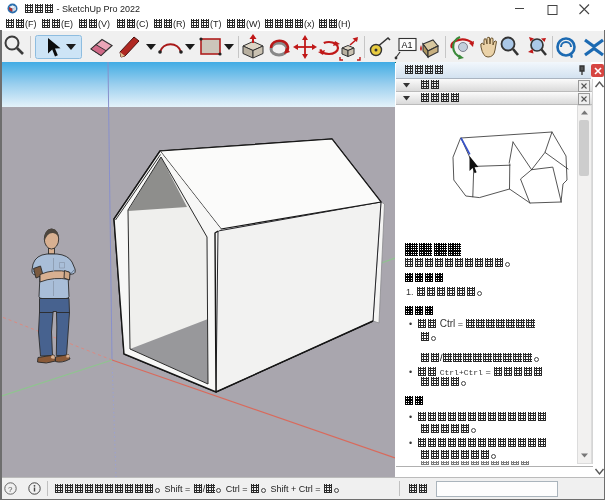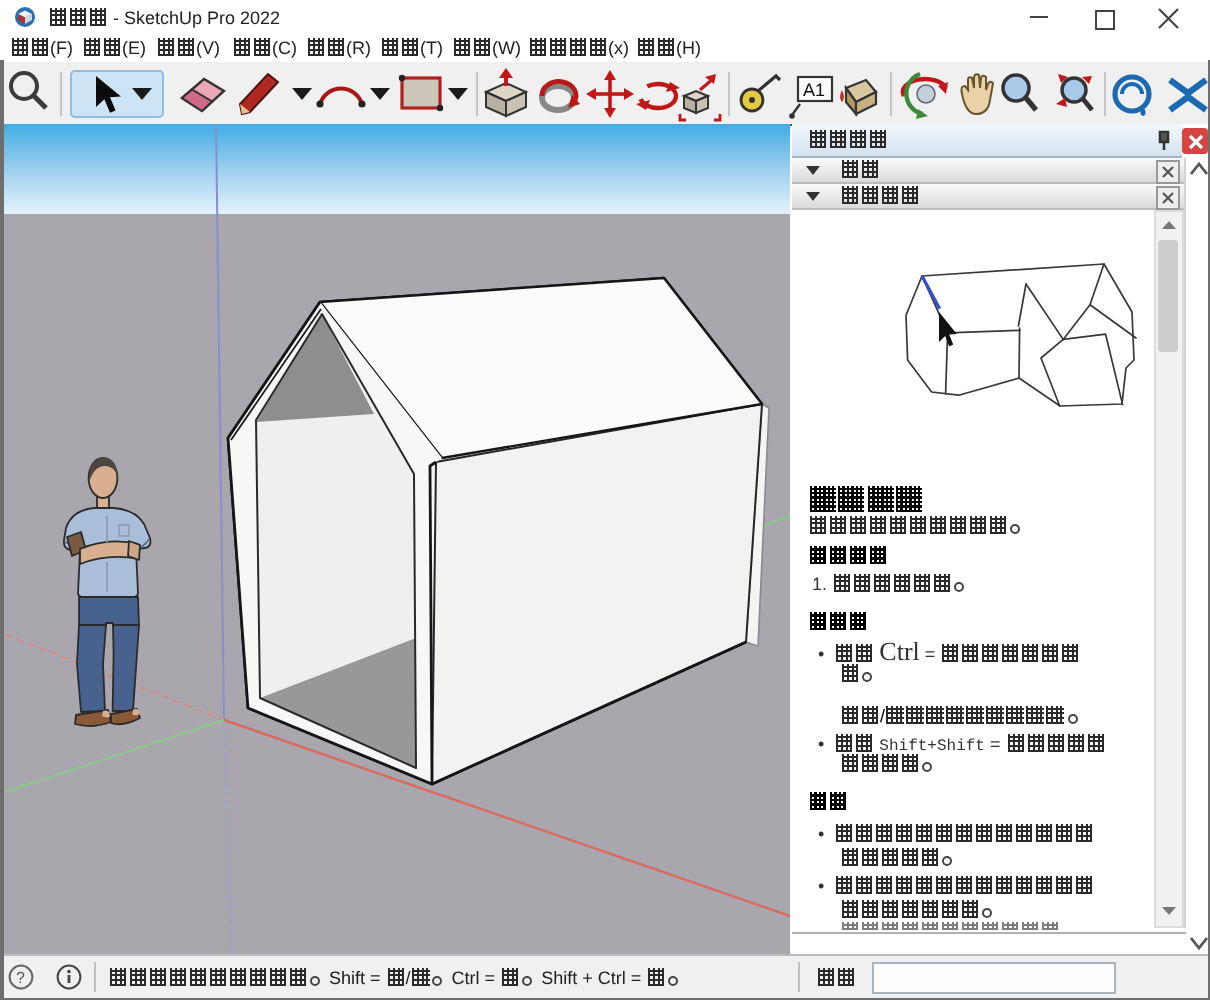--- a/index.html
+++ b/index.html
@@ -263,24 +263,24 @@
       </g>
       <path d="M17,8 L25.8,24.4" stroke="#3752c8" stroke-width="1.7" fill="none"></path>
       <path d="M25.5,26 L25.5,41 L28.6,38 L30.6,43.2 L32.6,42.3 L30.6,37.2 L34.4,37 Z" fill="#111"></path>
     </svg>
 
     <span class="abs" style="left:8px;top:181px"><b class="z zb" style="width:13px;height:13px"></b><b class="z zb" style="width:13px;height:13px"></b><b class="z zb" style="width:13px;height:13px"></b><b class="z zb" style="width:13px;height:13px"></b></span>
     <span class="abs" style="left:8px;top:196px"><b class="z"></b><b class="z"></b><b class="z"></b><b class="z"></b><b class="z"></b><b class="z"></b><b class="z"></b><b class="z"></b><b class="z"></b><b class="z"></b><b class="zp"></b></span>
     <span class="abs" style="left:8px;top:211px"><b class="z zb"></b><b class="z zb"></b><b class="z zb"></b><b class="z zb"></b></span>
     <span class="abs" style="left:10px;top:225px;color:#333">1.&nbsp;<b class="z"></b><b class="z"></b><b class="z"></b><b class="z"></b><b class="z"></b><b class="z"></b><b class="zp"></b></span>
     <span class="abs" style="left:8px;top:244px"><b class="z zb"></b><b class="z zb"></b><b class="z zb"></b></span>
-    <span class="abs" style="left:13px;top:256px;color:#333">•&nbsp;&nbsp;<b class="z"></b><b class="z"></b> <span style="font-family:Liberation Serif, serif;font-size:13px">Ctrl</span> = <b class="z"></b><b class="z"></b><b class="z"></b><b class="z"></b><b class="z"></b><b class="z"></b><b class="z"></b></span>
+    <span class="abs" style="left:13px;top:256px;color:#333">•&nbsp;&nbsp;<b class="z"></b><b class="z"></b> <span style="font-family:Liberation Sans, sans-serif;font-size:10px">Ctrl</span> = <b class="z"></b><b class="z"></b><b class="z"></b><b class="z"></b><b class="z"></b><b class="z"></b><b class="z"></b></span>
     <span class="abs" style="left:24px;top:270px"><b class="z"></b><b class="zp"></b></span>
     <span class="abs" style="left:24px;top:291px"><b class="z"></b><b class="z"></b>/<b class="z"></b><b class="z"></b><b class="z"></b><b class="z"></b><b class="z"></b><b class="z"></b><b class="z"></b><b class="z"></b><b class="z"></b><b class="zp"></b></span>
-    <span class="abs" style="left:13px;top:305px;color:#333">•&nbsp;&nbsp;<b class="z"></b><b class="z"></b> <span style="font-family:'Liberation Mono',monospace;font-size:8px">Shift+Shift</span> = <b class="z"></b><b class="z"></b><b class="z"></b><b class="z"></b><b class="z"></b></span>
+    <span class="abs" style="left:13px;top:305px;color:#333">•&nbsp;&nbsp;<b class="z"></b><b class="z"></b> <span style="font-family:'Liberation Mono',monospace;font-size:8px">Ctrl+Ctrl</span> = <b class="z"></b><b class="z"></b><b class="z"></b><b class="z"></b><b class="z"></b></span>
     <span class="abs" style="left:24px;top:315px"><b class="z"></b><b class="z"></b><b class="z"></b><b class="z"></b><b class="zp"></b></span>
     <span class="abs" style="left:8px;top:334px"><b class="z zb"></b><b class="z zb"></b></span>
     <span class="abs" style="left:13px;top:350px;color:#333">•&nbsp;&nbsp;<b class="z"></b><b class="z"></b><b class="z"></b><b class="z"></b><b class="z"></b><b class="z"></b><b class="z"></b><b class="z"></b><b class="z"></b><b class="z"></b><b class="z"></b><b class="z"></b><b class="z"></b></span>
     <span class="abs" style="left:24px;top:362px"><b class="z"></b><b class="z"></b><b class="z"></b><b class="z"></b><b class="z"></b><b class="zp"></b></span>
     <span class="abs" style="left:13px;top:376px;color:#333">•&nbsp;&nbsp;<b class="z"></b><b class="z"></b><b class="z"></b><b class="z"></b><b class="z"></b><b class="z"></b><b class="z"></b><b class="z"></b><b class="z"></b><b class="z"></b><b class="z"></b><b class="z"></b><b class="z"></b></span>
     <span class="abs" style="left:24px;top:388px"><b class="z"></b><b class="z"></b><b class="z"></b><b class="z"></b><b class="z"></b><b class="z"></b><b class="z"></b><b class="zp"></b></span>
     <div class="abs" style="left:24px;top:398.5px;width:150px;height:4px;overflow:hidden;opacity:.6;"><b class="z"></b><b class="z"></b><b class="z"></b><b class="z"></b><b class="z"></b><b class="z"></b><b class="z"></b><b class="z"></b><b class="z"></b><b class="z"></b><b class="z"></b></div>
     <div class="abs" style="left:196px;top:17px;width:1px;height:385px;background:#d5d5d5"></div>
 
     <div class="abs" style="left:181px;top:43px;width:13px;height:357px;background:#f2f1f0;border:1px solid #dcdcdc;">

